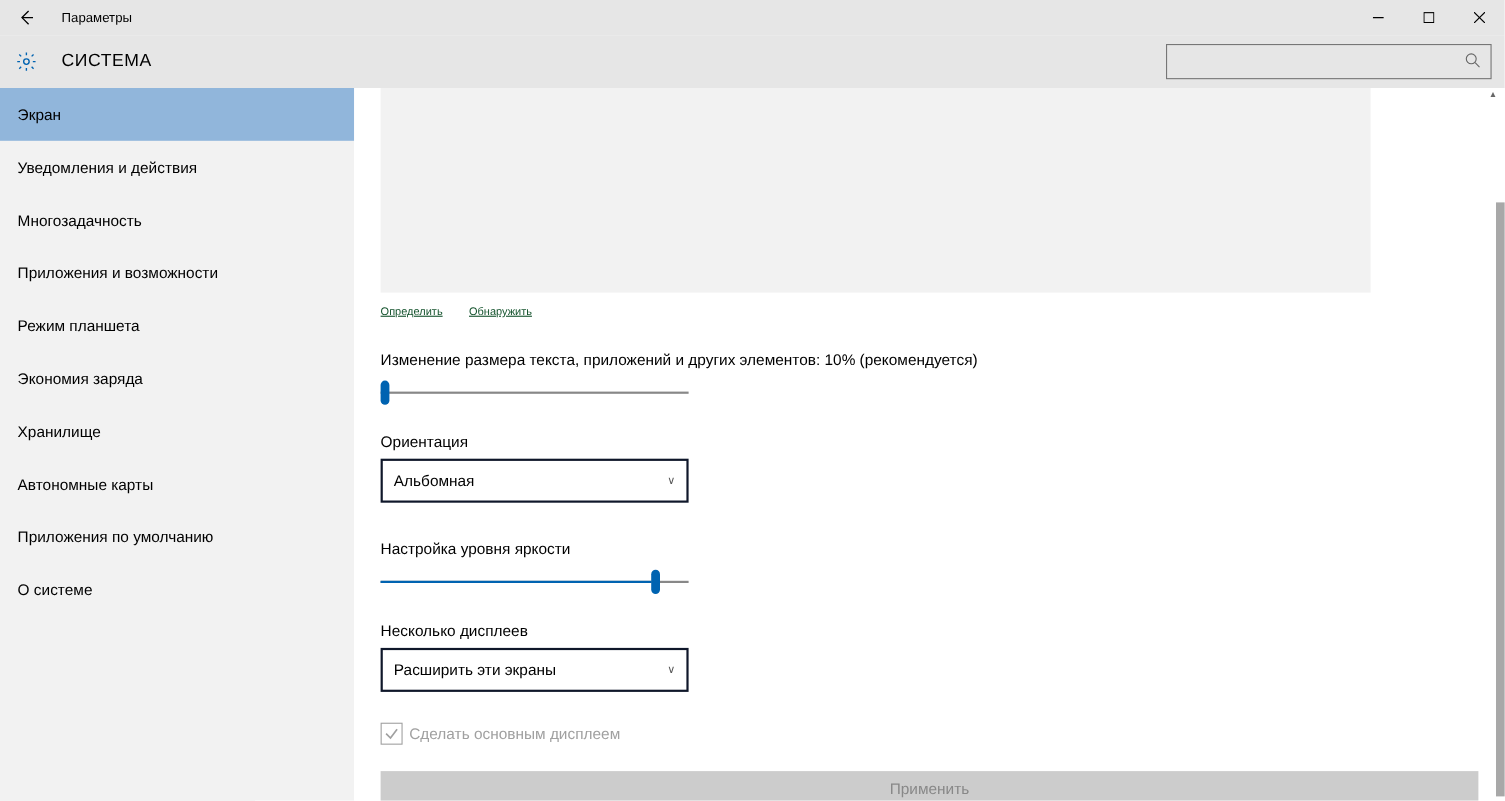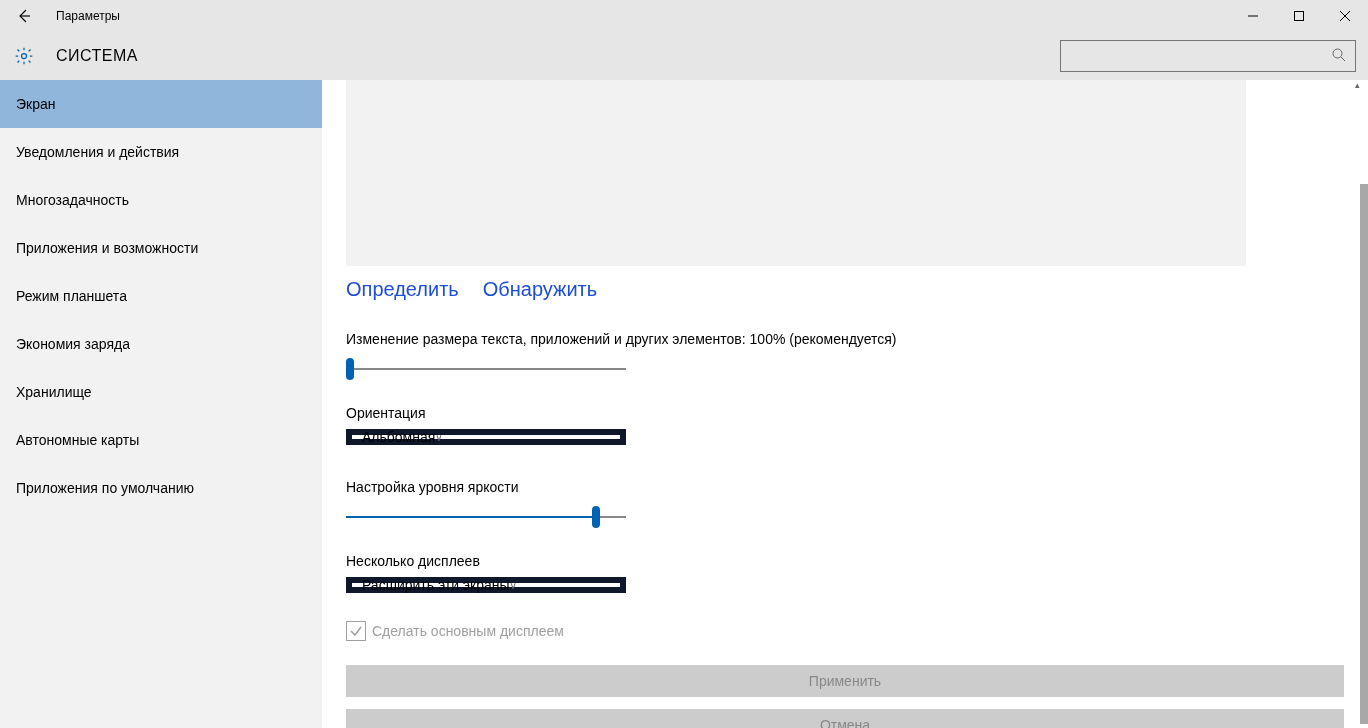--- a/index.html
+++ b/index.html
@@ -40,34 +40,34 @@
     height: 48px; display:flex; align-items:center; padding-left:16px; font-size:14px; color:#000;
     cursor:pointer;
   }
   .sidebar .item.active { background:#91b6db; }
 
   .content { flex:1; position:relative; background:#fff; padding: 0 24px; overflow:hidden; }
   .preview-box {
     margin-top:0; height: 186px; background:#f2f2f2; width: 900px;
   }
   .link-row { margin-top: 12px; display:flex; gap:24px; }
-  .link { color:#1d4ed8; font-size:20px; cursor:pointer; }
+  .link { color:#14532d; font-size:10px; cursor:pointer;text-decoration:underline; }
 
   .label { font-size:14px; color:#000; margin-top:24px; }
 
   .slider-wrap { margin-top:10px; position:relative; width:280px; height:24px; display:flex; align-items:center;}
   .track-bg { position:absolute; left:0; right:0; height:2px; background:#888; top:11px;}
   .track-fill { position:absolute; left:0; height:2px; background:#0063b1; top:11px;}
   .thumb {
     position:absolute; width:8px; height:22px; background:#0063b1; border-radius:4px; top:1px;
   }
 
   .select {
-    margin-top:8px; width:280px; height:16px; border:6px solid #0f172a; display:flex; align-items:center;
-    justify-content:flex-start; padding:0 10px; font-size:14px; background:#fff; cursor:pointer;
+    margin-top:8px; width:280px; height:40px; border:2px solid #0f172a; display:flex; align-items:center;
+    justify-content:space-between; padding:0 10px; font-size:14px; background:#fff; cursor:pointer;
   }
   .chev { font-size:10px; color:#555; }
 
   .checkbox-row { margin-top:28px; display:flex; align-items:center; gap:6px; color:#a0a0a0; font-size:14px;}
   .cb {
     width:20px; height:20px; border:1px solid #a0a0a0; display:flex; align-items:center; justify-content:center;
     color:#a0a0a0; font-size:14px;
   }
 
   .btn-row { margin-top:24px; display:flex; gap:12px;flex-direction:column; }
@@ -159,31 +159,34 @@
       </div>
     <div class="item">
         <span>Хранилище</span>
       </div>
     <div class="item">
         <span>Автономные карты</span>
       </div>
     <div class="item">
         <span>Приложения по умолчанию</span>
       </div>
+    <div class="item">
+        <span>О системе</span>
+      </div>
   </div>
 
   <div class="content">
     <div class="preview-box"></div>
 
     <div class="link-row">
       <span class="link">Определить</span>
       <span class="link">Обнаружить</span>
     </div>
 
-    <div class="label" style="margin-top:30px;">Изменение размера текста, приложений и других элементов: 100% (рекомендуется)</div>
+    <div class="label" style="margin-top:30px;">Изменение размера текста, приложений и других элементов: 10% (рекомендуется)</div>
     <div class="slider-wrap">
       <div class="track-bg"></div>
       <div class="track-fill" style="width:0%;"></div>
       <div class="thumb" style="left:0;"></div>
     </div>
 
     <div class="label">Ориентация</div>
     <div class="select">
       <span>Альбомная</span>
       <span class="chev">∨</span>

